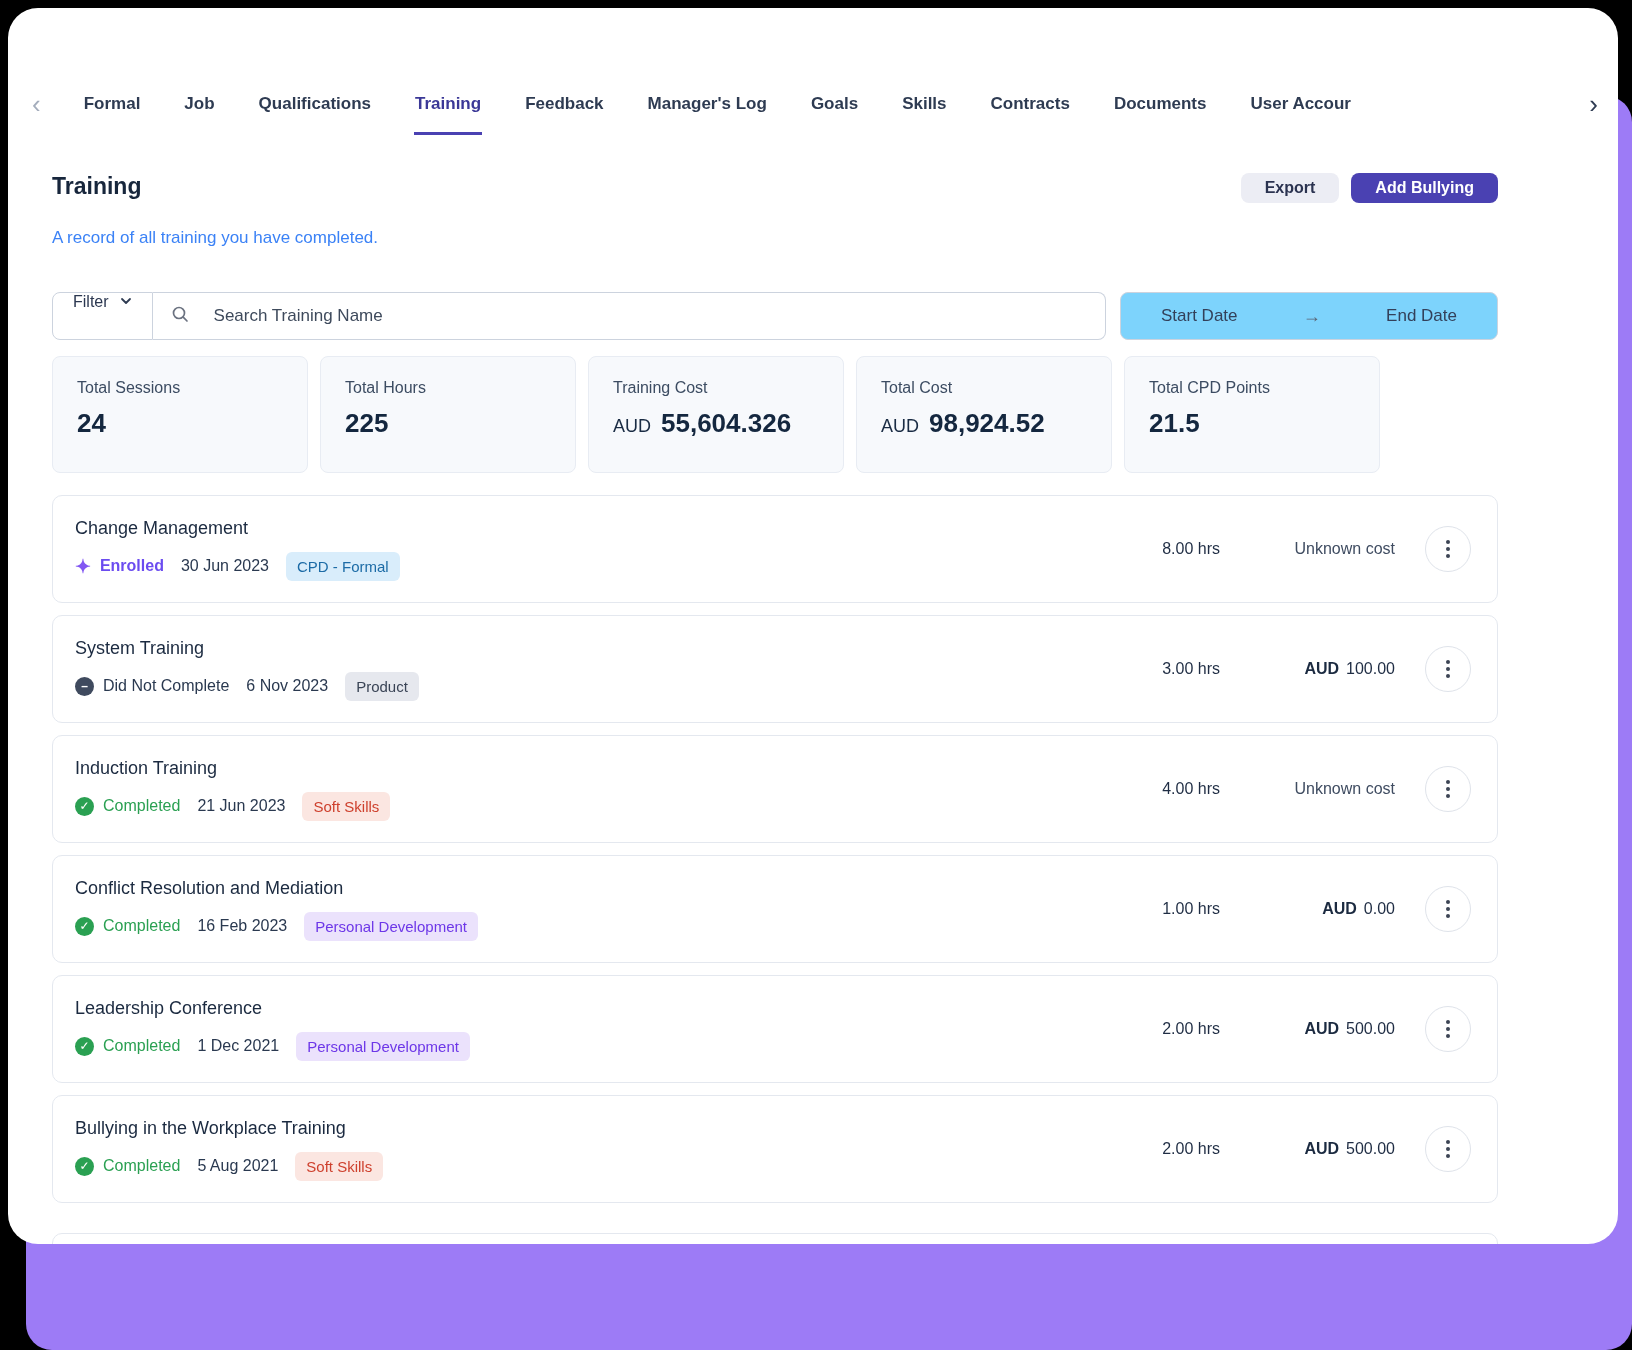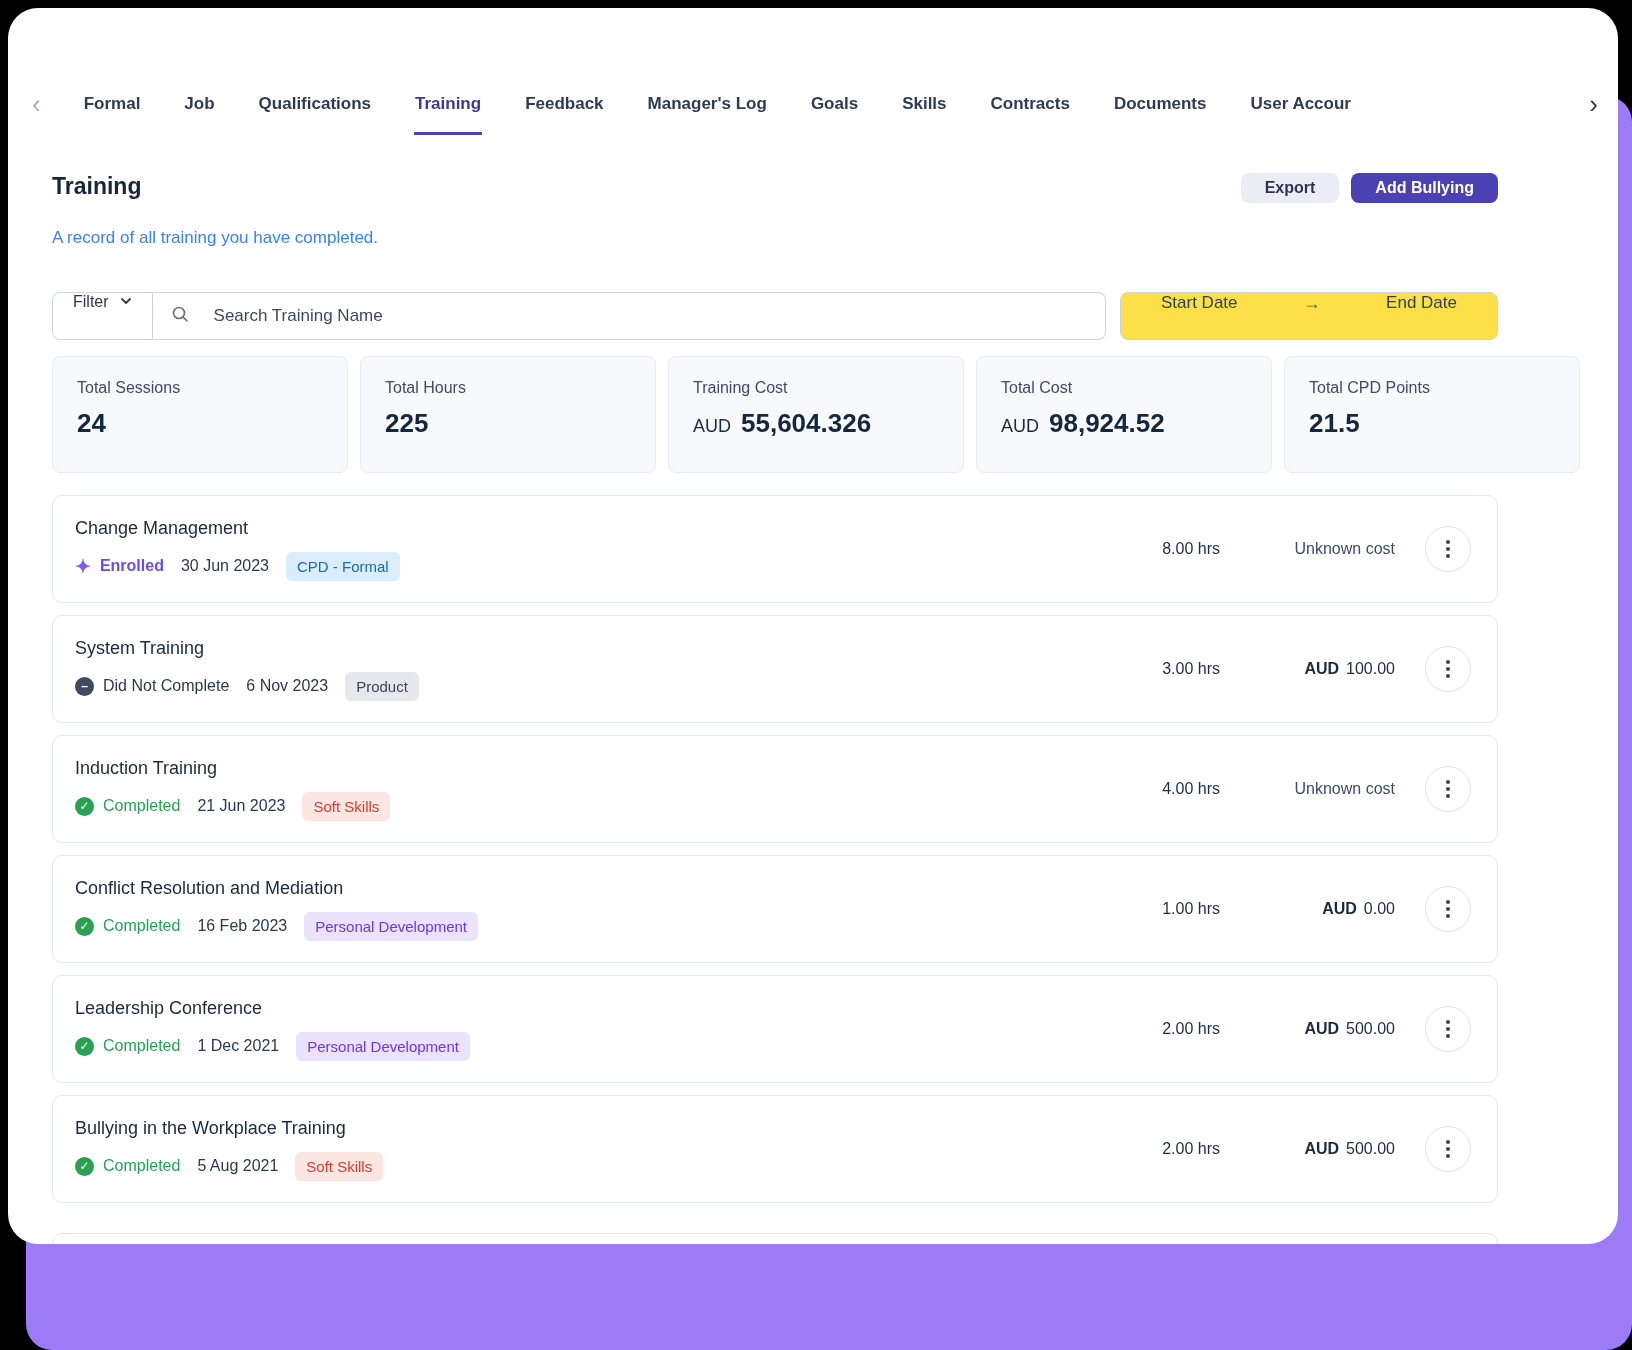--- a/index.html
+++ b/index.html
@@ -24,27 +24,27 @@
   .btn-export { background:#ecedf4; color:#2b3350; }
   .btn-add { background:#4a41b2; color:#ffffff; }
 
   
   .filter-row { display:flex; align-items:stretch; height:48px; margin:44px 120px 0 44px; }
   .filter-btn { display:flex; gap:11px; padding:0 20px; border:1px solid #ccd3de; border-radius:8px 0 0 8px; background:#fff; font-size:16px; font-weight:400; color:#2b3750; cursor:pointer; font-family:inherit; }
   .chev-down { width:12px; height:12px; display:inline-block; }
   .search-box { flex:1; display:flex; align-items:center; gap:25px; border:1px solid #ccd3de; border-left:none; border-radius:0 8px 8px 0; padding:0 18px; margin-right:14px; background:#fff; }
   .search-input { border:none; outline:none; flex:1; font-size:17px; color:#2b3750; font-family:inherit; background:transparent; }
   .search-input::placeholder { color:#3e4a5c; opacity:1; }
-  .date-range { width:378px; border:1px solid #ccd3de; border-radius:8px; display:flex; align-items:flex-start; justify-content:space-between; padding:0 40px; background:#fde047; cursor:pointer; }
+  .date-range { width:378px; border:1px solid #ccd3de; border-radius:8px; display:flex; align-items:center; justify-content:space-between; padding:0 40px; background:#7dd3fc; cursor:pointer; }
   .date-field { font-size:17px; color:#33405a; font-weight:500; }
   .range-arrow { color:#5b6575; font-size:18px; }
 
   
   .stats { display:flex; gap:12px; margin:16px 0 0 44px; }
-  .stat-card { width:296px; height:117px; background:#f7f9fc; border:1px solid #e8ecf3; border-radius:8px; padding:22px 24px; }
+  .stat-card { width:256px; height:117px; background:#f7f9fc; border:1px solid #e8ecf3; border-radius:8px; padding:22px 24px; }
   .stat-label { font-size:16px; color:#3c4c62; }
   .stat-value { margin-top:11px; font-size:26px; font-weight:700; color:#14273f; display:flex; align-items:baseline; gap:10px; }
   .stat-cur { font-size:18px; font-weight:400; color:#1a2c44; }
 
   
   .rows { display:flex; flex-direction:column; gap:12px; margin:22px 120px 0 44px; }
   .trow { display:flex; align-items:center; min-height:108px; border:1px solid #e4e8ef; border-radius:10px; padding:0 26px 0 22px; background:#fff; cursor:pointer; }
   .row-main { flex:1; }
   .row-title { font-size:18px; font-weight:400; color:#1b2a40; }
   .row-meta { display:flex; align-items:center; gap:17px; margin-top:13px; }

